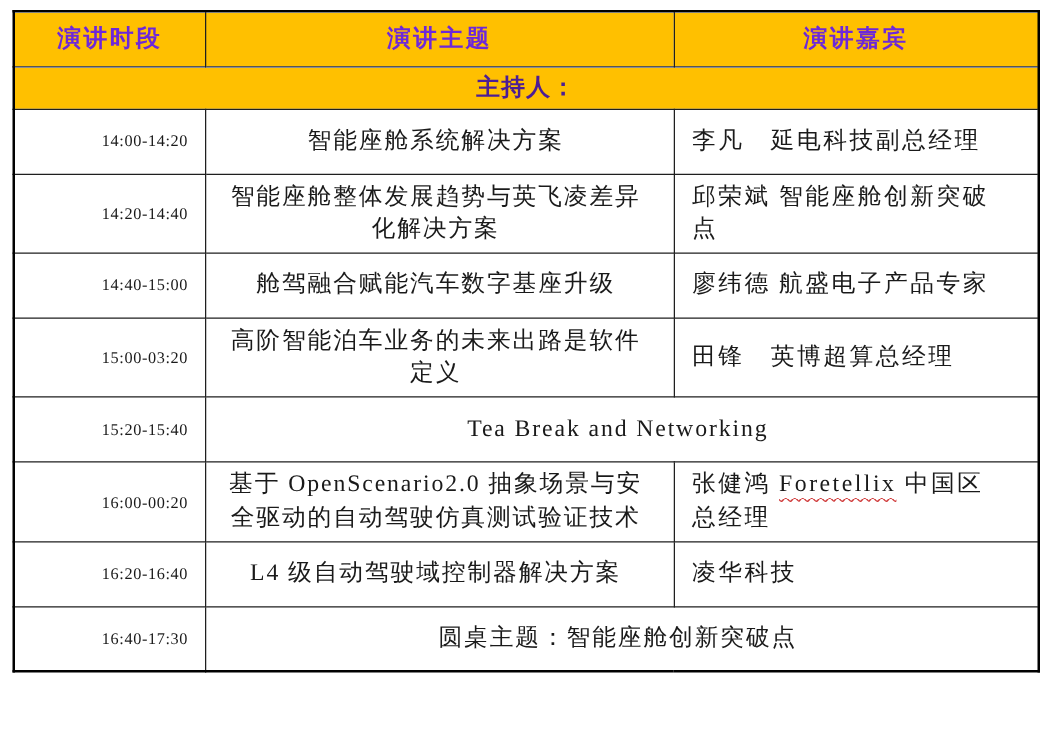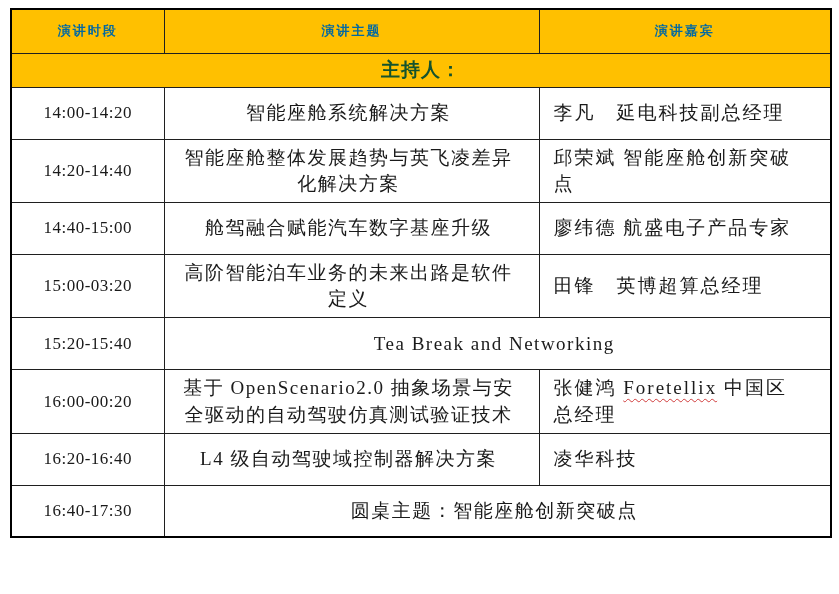--- a/index.html
+++ b/index.html
@@ -25,44 +25,44 @@
 
   th, td {
     border: 1px solid #1f1f1f;
     vertical-align: middle;
     overflow: hidden;
   }
 
   tr.header-row th {
     background: #FFC000;
     height: 44px;
-    font-size: 13px;
+    font-size: 19px;
     font-weight: bold;
-    color: #0369a1;
+    color: #6d28d9;
     text-align: center;
     letter-spacing: 2px;
   }
   tr.moderator-row td {
     background: #FFC000;
     height: 34px;
     font-size: 19px;
     font-weight: bold;
-    color: #14532d;
+    color: #4c1d95;
     text-align: center;
     letter-spacing: 1px;
   }
 
   tr.row-single { height: 52px; }
   tr.row-double { height: 62px; }
 
   td.time {
-    text-align: center;
-    font-size: 17px;
+    text-align: right;
+    font-size: 13px;
     letter-spacing: 0.5px;
-    padding: 4px 0;
+    padding: 4px 13px;
     white-space: nowrap;
   }
   td.topic {
     font-size: 19px;
     letter-spacing: 1.5px;
     line-height: 1.38;
     padding: 5px 20px 5px 14px;
     text-align: center;
   }
   td.guest {

